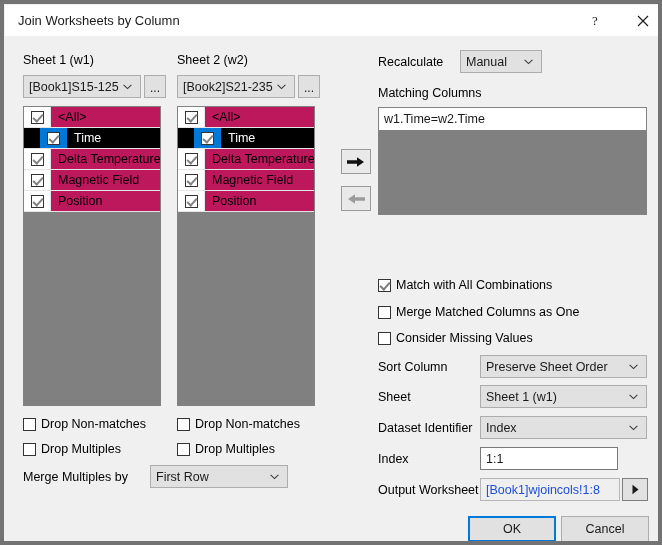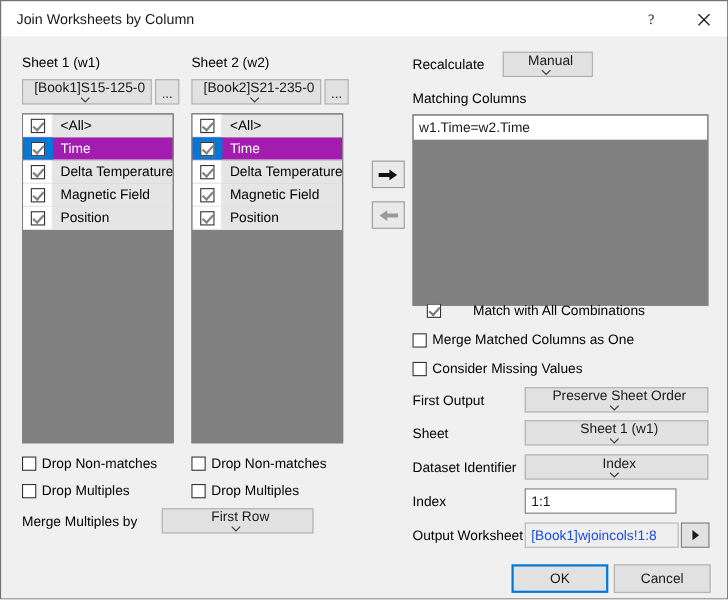--- a/index.html
+++ b/index.html
@@ -11,21 +11,21 @@
     font-family: "Liberation Sans", sans-serif;
     font-size: 12.5px;
     color: #000000;
     -webkit-font-smoothing: antialiased;
   }
   .dialog {
     position: relative;
     width: 662px;
     height: 545px;
     box-sizing: border-box;
-    border: 1px solid #737373;
+    border: 4px solid #737373;
     background: #f0f0f0;
     overflow: hidden;
   }
   
   .titlebar {
     position: absolute;
     left: 1px; top: 1px;
     width: 660px; height: 31px;
     background: #ffffff;
     box-sizing: border-box;
@@ -65,21 +65,20 @@
   .combo {
     position: absolute;
     box-sizing: border-box;
     background: #e1e1e1;
     border: 1px solid #adadad;
     height: 23px;
     display: flex;
     align-items: center;
     cursor: default;
     user-select: none;
-    flex-direction: column;
   }
   .combo .combo-val {
     flex: 1;
     padding-left: 5px;
     font-size: 12.5px;
     color: #1a1a1a;
     overflow: hidden;
     white-space: nowrap;
   }
   .combo .chev {
@@ -113,27 +112,27 @@
     position: absolute;
     box-sizing: border-box;
     background: #808080;
     border: 1px solid #828282;
     overflow: hidden;
   }
   .lrow {
     display: flex;
     align-items: center;
     height: 21px;
-    background: #e5e5e5;
+    background: #be185d;
     border-bottom: 1px solid #e6e6e6;
     box-sizing: border-box;
     cursor: default;
     user-select: none;
   }
-  .lrow.sel { background: #a21caf; }
+  .lrow.sel { background: #000000; padding-left: 16px; }
   .lrow .cb-cell {
     width: 27px;
     min-width: 27px;
     height: 100%;
     display: flex;
     align-items: center;
     justify-content: center;
     border-right: 1px solid #e6e6e6;
     box-sizing: border-box;
     background: #ffffff;
@@ -435,40 +434,40 @@
   <div class="combo" style="left:456px; top:46px; width:82px;">
     <span class="combo-val">Manual</span>
     <span class="chev">
       <svg width="9" height="6" viewBox="0 0 9 6">
           <polyline points="0.6,0.8 4.5,4.6 8.4,0.8" fill="none" stroke="#3a3a3a" stroke-width="1.1"></polyline>
         </svg>
     </span>
   </div>
 
   <div class="lbl" style="left:374px; top:82px;">Matching Columns</div>
-  <div class="matchpane" style="left:374px; top:103px; width:269px; height:174px;">
+  <div class="matchpane" style="left:374px; top:103px; width:269px; height:108px;">
     <div id="matchrows">
         <div class="matchrow">w1.Time=w2.Time</div>
       </div>
   </div>
 
-  <div class="chk" style="left:387px; top:274px;gap:24px;">
+  <div class="chk" style="left:374px; top:274px;">
     <span class="cbox2 checked"></span>
     <span class="chk-lbl">Match with All Combinations</span>
   </div>
   <div class="chk" style="left:374px; top:301px;">
     <span class="cbox2"></span>
     <span class="chk-lbl">Merge Matched Columns as One</span>
   </div>
   <div class="chk" style="left:374px; top:327px;">
     <span class="cbox2"></span>
     <span class="chk-lbl">Consider Missing Values</span>
   </div>
 
-  <div class="lbl" style="left:374px; top:356px;">First Output</div>
+  <div class="lbl" style="left:374px; top:356px;">Sort Column</div>
   <div class="combo" style="left:476px; top:351px; width:167px;">
     <span class="combo-val">Preserve Sheet Order</span>
     <span class="chev">
       <svg width="9" height="6" viewBox="0 0 9 6">
           <polyline points="0.6,0.8 4.5,4.6 8.4,0.8" fill="none" stroke="#3a3a3a" stroke-width="1.1"></polyline>
         </svg>
     </span>
   </div>
 
   <div class="lbl" style="left:374px; top:386px;">Sheet</div>

